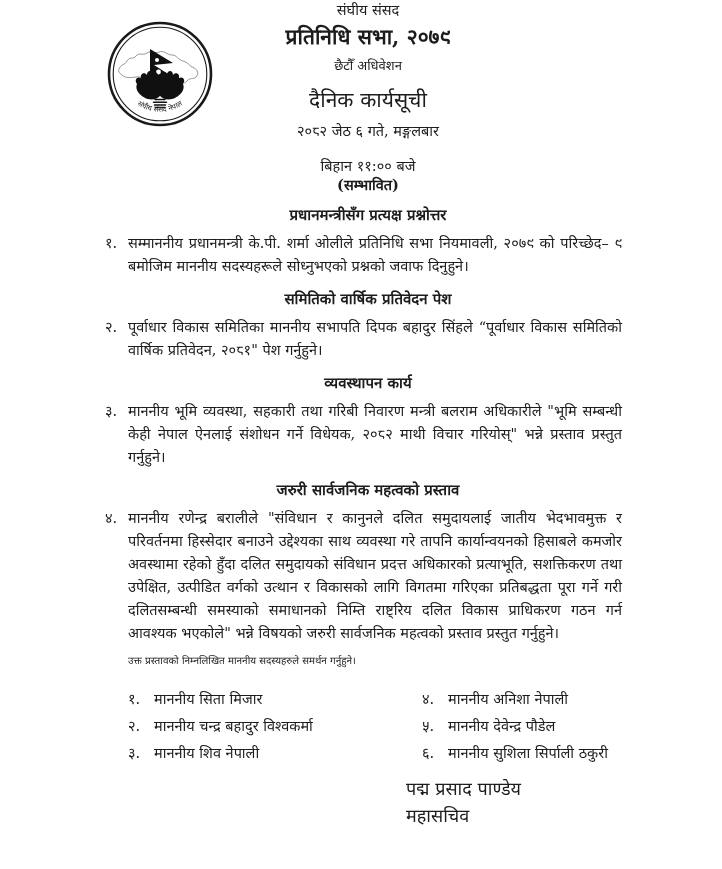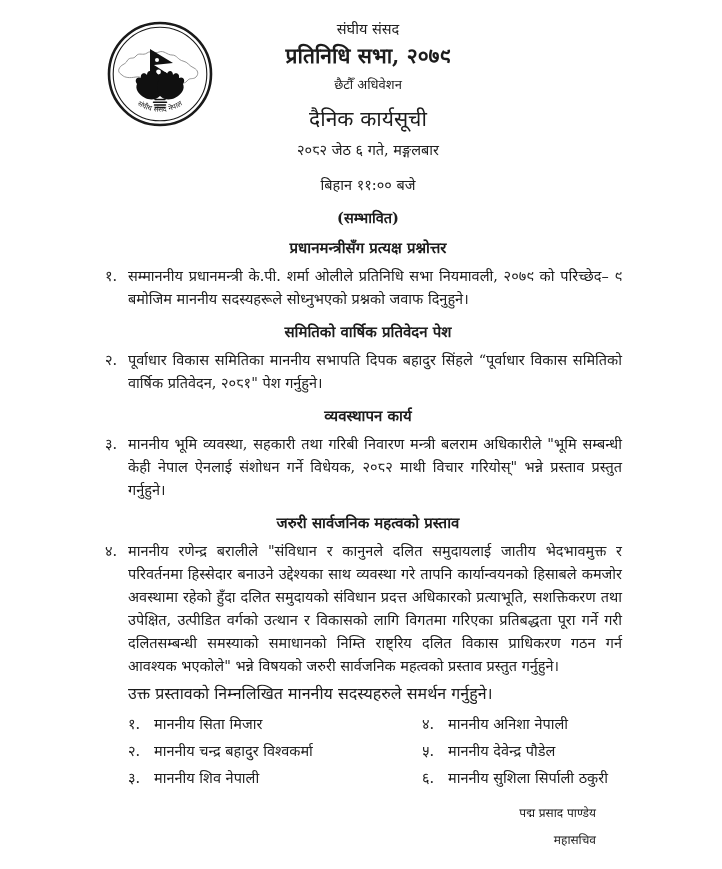--- a/index.html
+++ b/index.html
@@ -6,49 +6,49 @@
   .page {
     position:relative;
     width:722px; height:869px;
     background:#ffffff;
     color:#1c1c1c;
     font-family:"DejaVu Serif","DejaVu Sans",serif;
     overflow:hidden;
   }
   .emblem { position:absolute; left:106px; top:20px; width:108px; height:108px; }
 
-  .header { padding-top:20px; margin-left:14px; text-align:center; }
+  .header { padding-top:1px; margin-left:14px; text-align:center; }
   .h-parliament { font-size:14.5px; line-height:18px; }
   .h-house     { font-size:21px; font-weight:bold; line-height:26px; margin-top:5px; }
   .h-session   { font-size:13px; line-height:16px; margin-top:8px; }
   .h-meeting   { font-size:13px; line-height:16px; margin-top:6px; }
   .h-doctitle  { font-size:21px; font-weight:normal; line-height:26px; margin-top:13px; }
   .h-date      { font-size:14.5px; line-height:18px; margin-top:9px; }
   .h-time      { font-size:14.5px; line-height:18px; margin-top:17px; }
 
-  .tentative { text-align:center; margin-left:14px; margin-top:14px;
+  .tentative { text-align:center; margin-left:14px; margin-top:0;
                font-weight:bold; font-size:14.5px; line-height:19px; }
 
   .section-heading { text-align:center; margin-left:14px; margin-top:12px;
                      font-weight:bold; font-size:15px; line-height:19px; }
 
   .agenda-item { display:flex; margin:7px 100px 0 105px; }
   .item-no   { flex:none; width:23px; font-size:14.5px; line-height:23px; }
   .item-text { flex:1; text-align:justify; font-size:14.5px; line-height:23px; }
 
-  .supporters-intro { margin:4px 100px 8px 128px; font-size:16px; line-height:23px; }
+  .supporters-intro { margin:4px 100px 16px 128px; font-size:10px; line-height:23px; }
 
   .supporters { display:flex; margin:6px 80px 0 128px; font-size:14.5px; }
   .sup-col1 { width:294px; }
   .sup-col2 { flex:1; }
   .sup-row { display:flex; line-height:23px; margin-bottom:4px; }
   .sup-no  { flex:none; width:26px; }
 
   .signature { width:190px; margin-left:406px; margin-top:10px;
-               text-align:right; font-size:12px; line-height:19px; }
+               text-align:left; font-size:18px; line-height:19px; }
   .sig-title { margin-top:8px; }
 </style>
 </head>
 <body>
 
 <div class="page">
 
   <svg class="emblem" viewBox="0 0 108 108" xmlns="http://www.w3.org/2000/svg">
     <circle cx="54" cy="54" r="51" fill="#ffffff" stroke="#1a1a1a" stroke-width="2.6"></circle>
     <circle cx="54" cy="54" r="46.8" fill="none" stroke="#1a1a1a" stroke-width="1.1"></circle>

